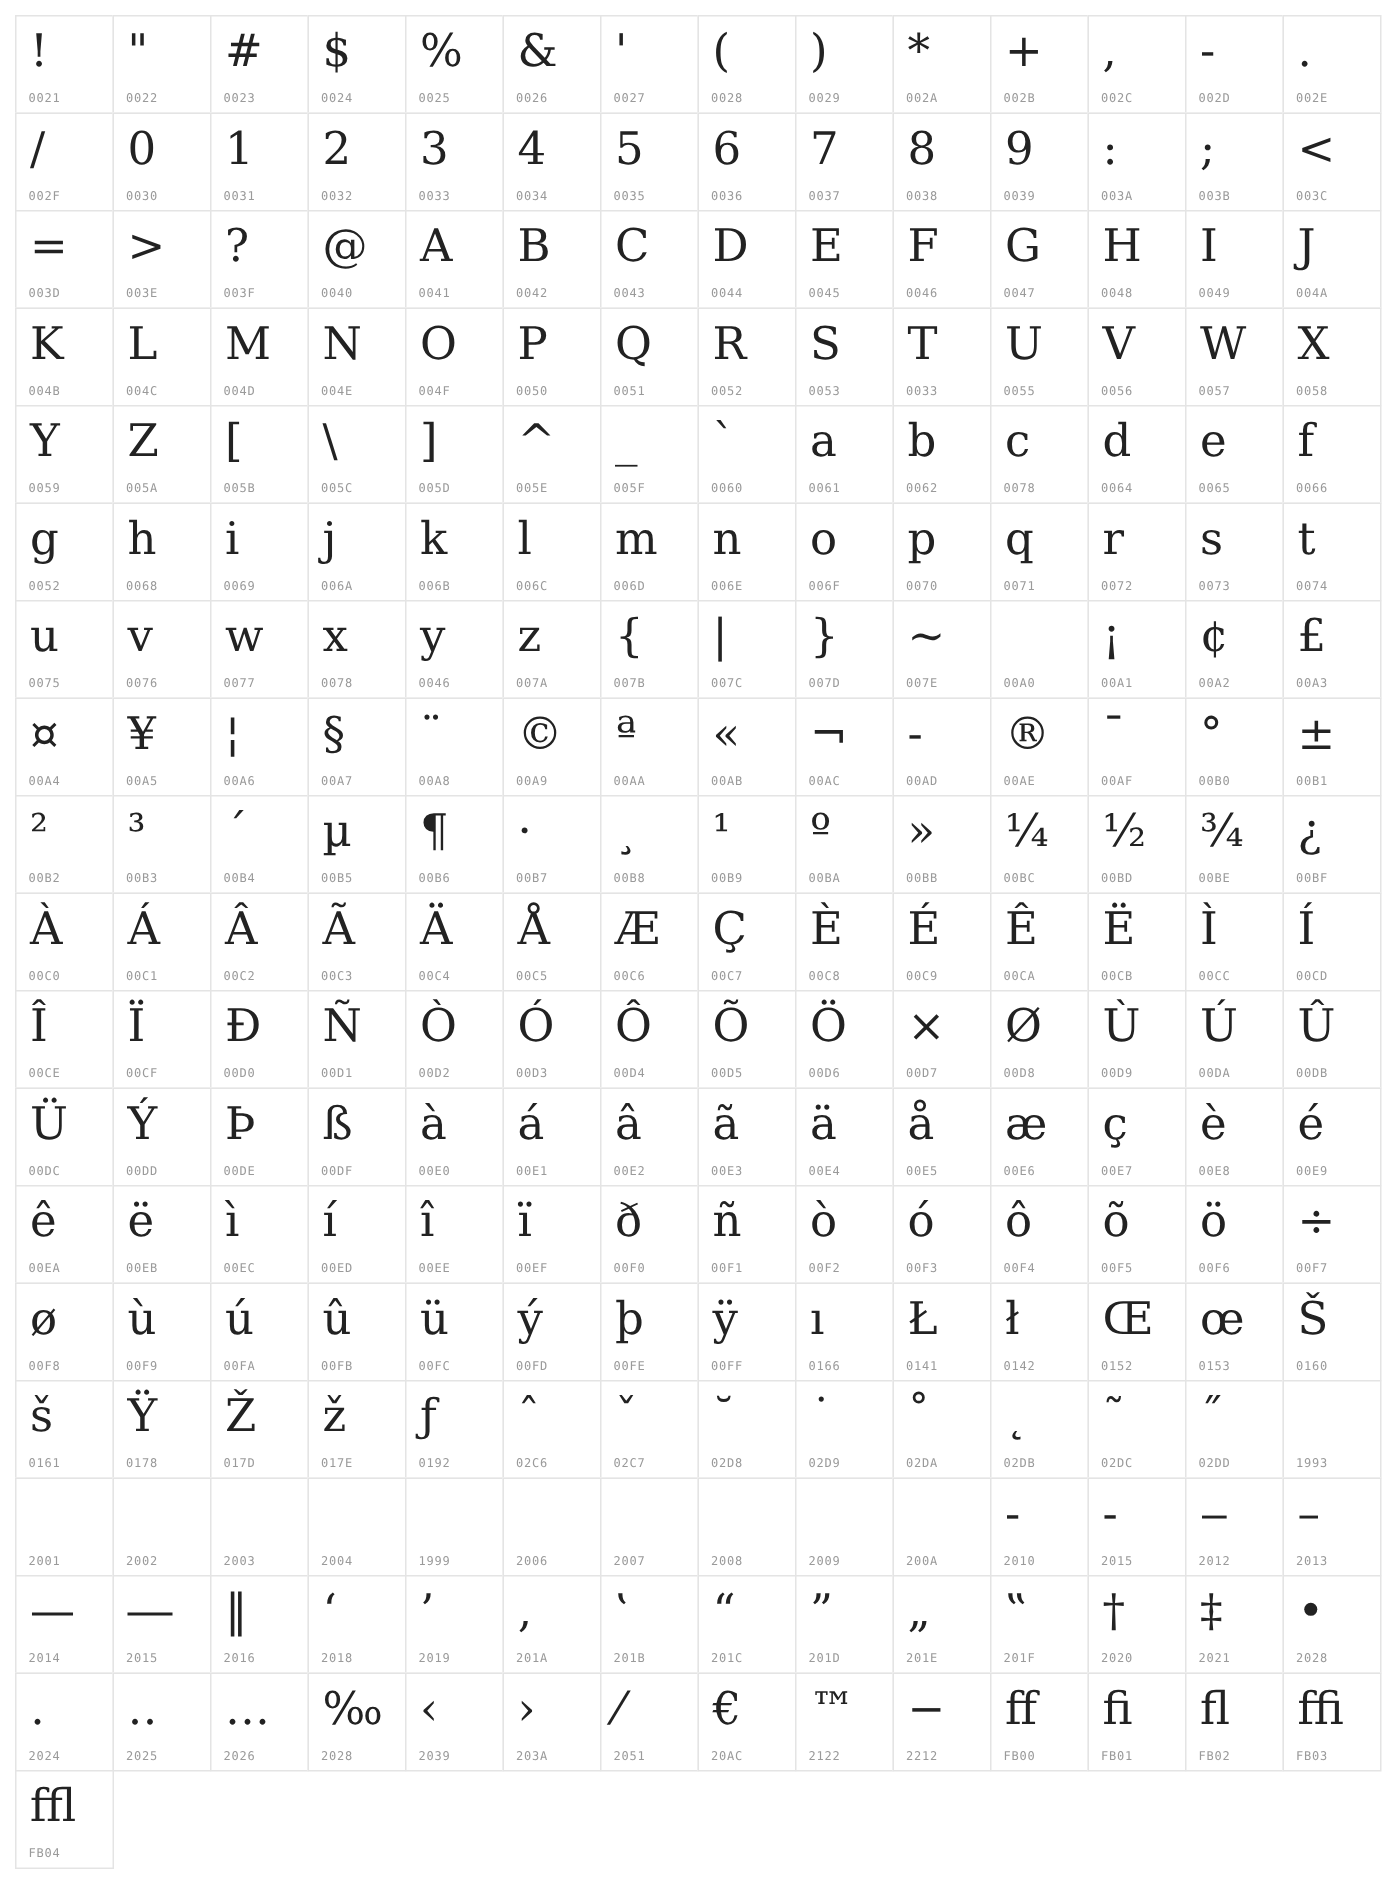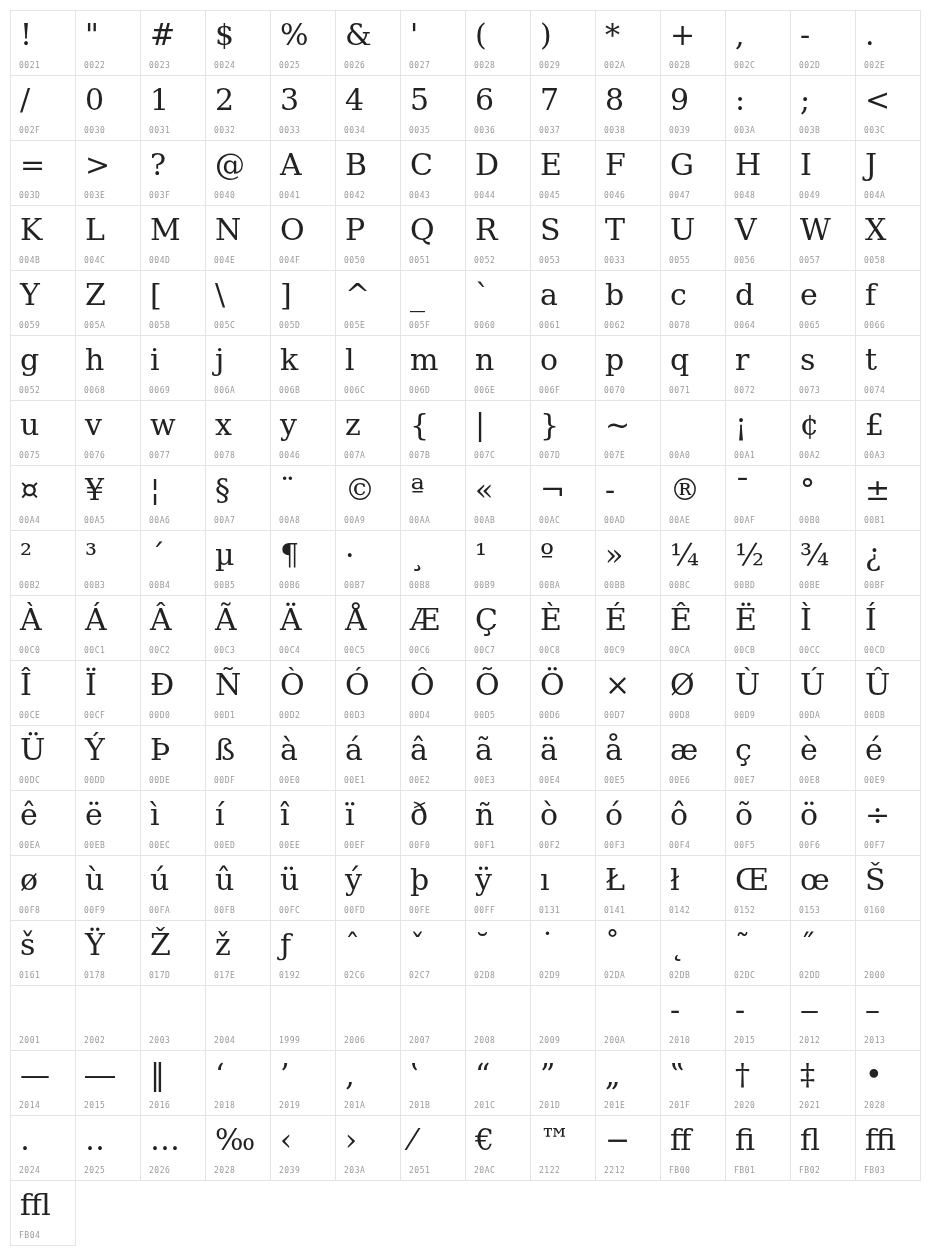--- a/index.html
+++ b/index.html
@@ -793,21 +793,21 @@
     <div class="cell">
       <span class="glyph">þ</span>
       <span class="code">00FE</span>
     </div>
     <div class="cell">
       <span class="glyph">ÿ</span>
       <span class="code">00FF</span>
     </div>
     <div class="cell">
       <span class="glyph">ı</span>
-      <span class="code">0131</span>
+      <span class="code">0166</span>
     </div>
     <div class="cell">
       <span class="glyph">Ł</span>
       <span class="code">0141</span>
     </div>
     <div class="cell">
       <span class="glyph">ł</span>
       <span class="code">0142</span>
     </div>
     <div class="cell">
@@ -869,21 +869,21 @@
     <div class="cell">
       <span class="glyph">˜</span>
       <span class="code">02DC</span>
     </div>
     <div class="cell">
       <span class="glyph">˝</span>
       <span class="code">02DD</span>
     </div>
     <div class="cell">
       <span class="glyph"></span>
-      <span class="code">2000</span>
+      <span class="code">1993</span>
     </div>
     <div class="cell">
       <span class="glyph"></span>
       <span class="code">2001</span>
     </div>
     <div class="cell">
       <span class="glyph"></span>
       <span class="code">2002</span>
     </div>
     <div class="cell">

